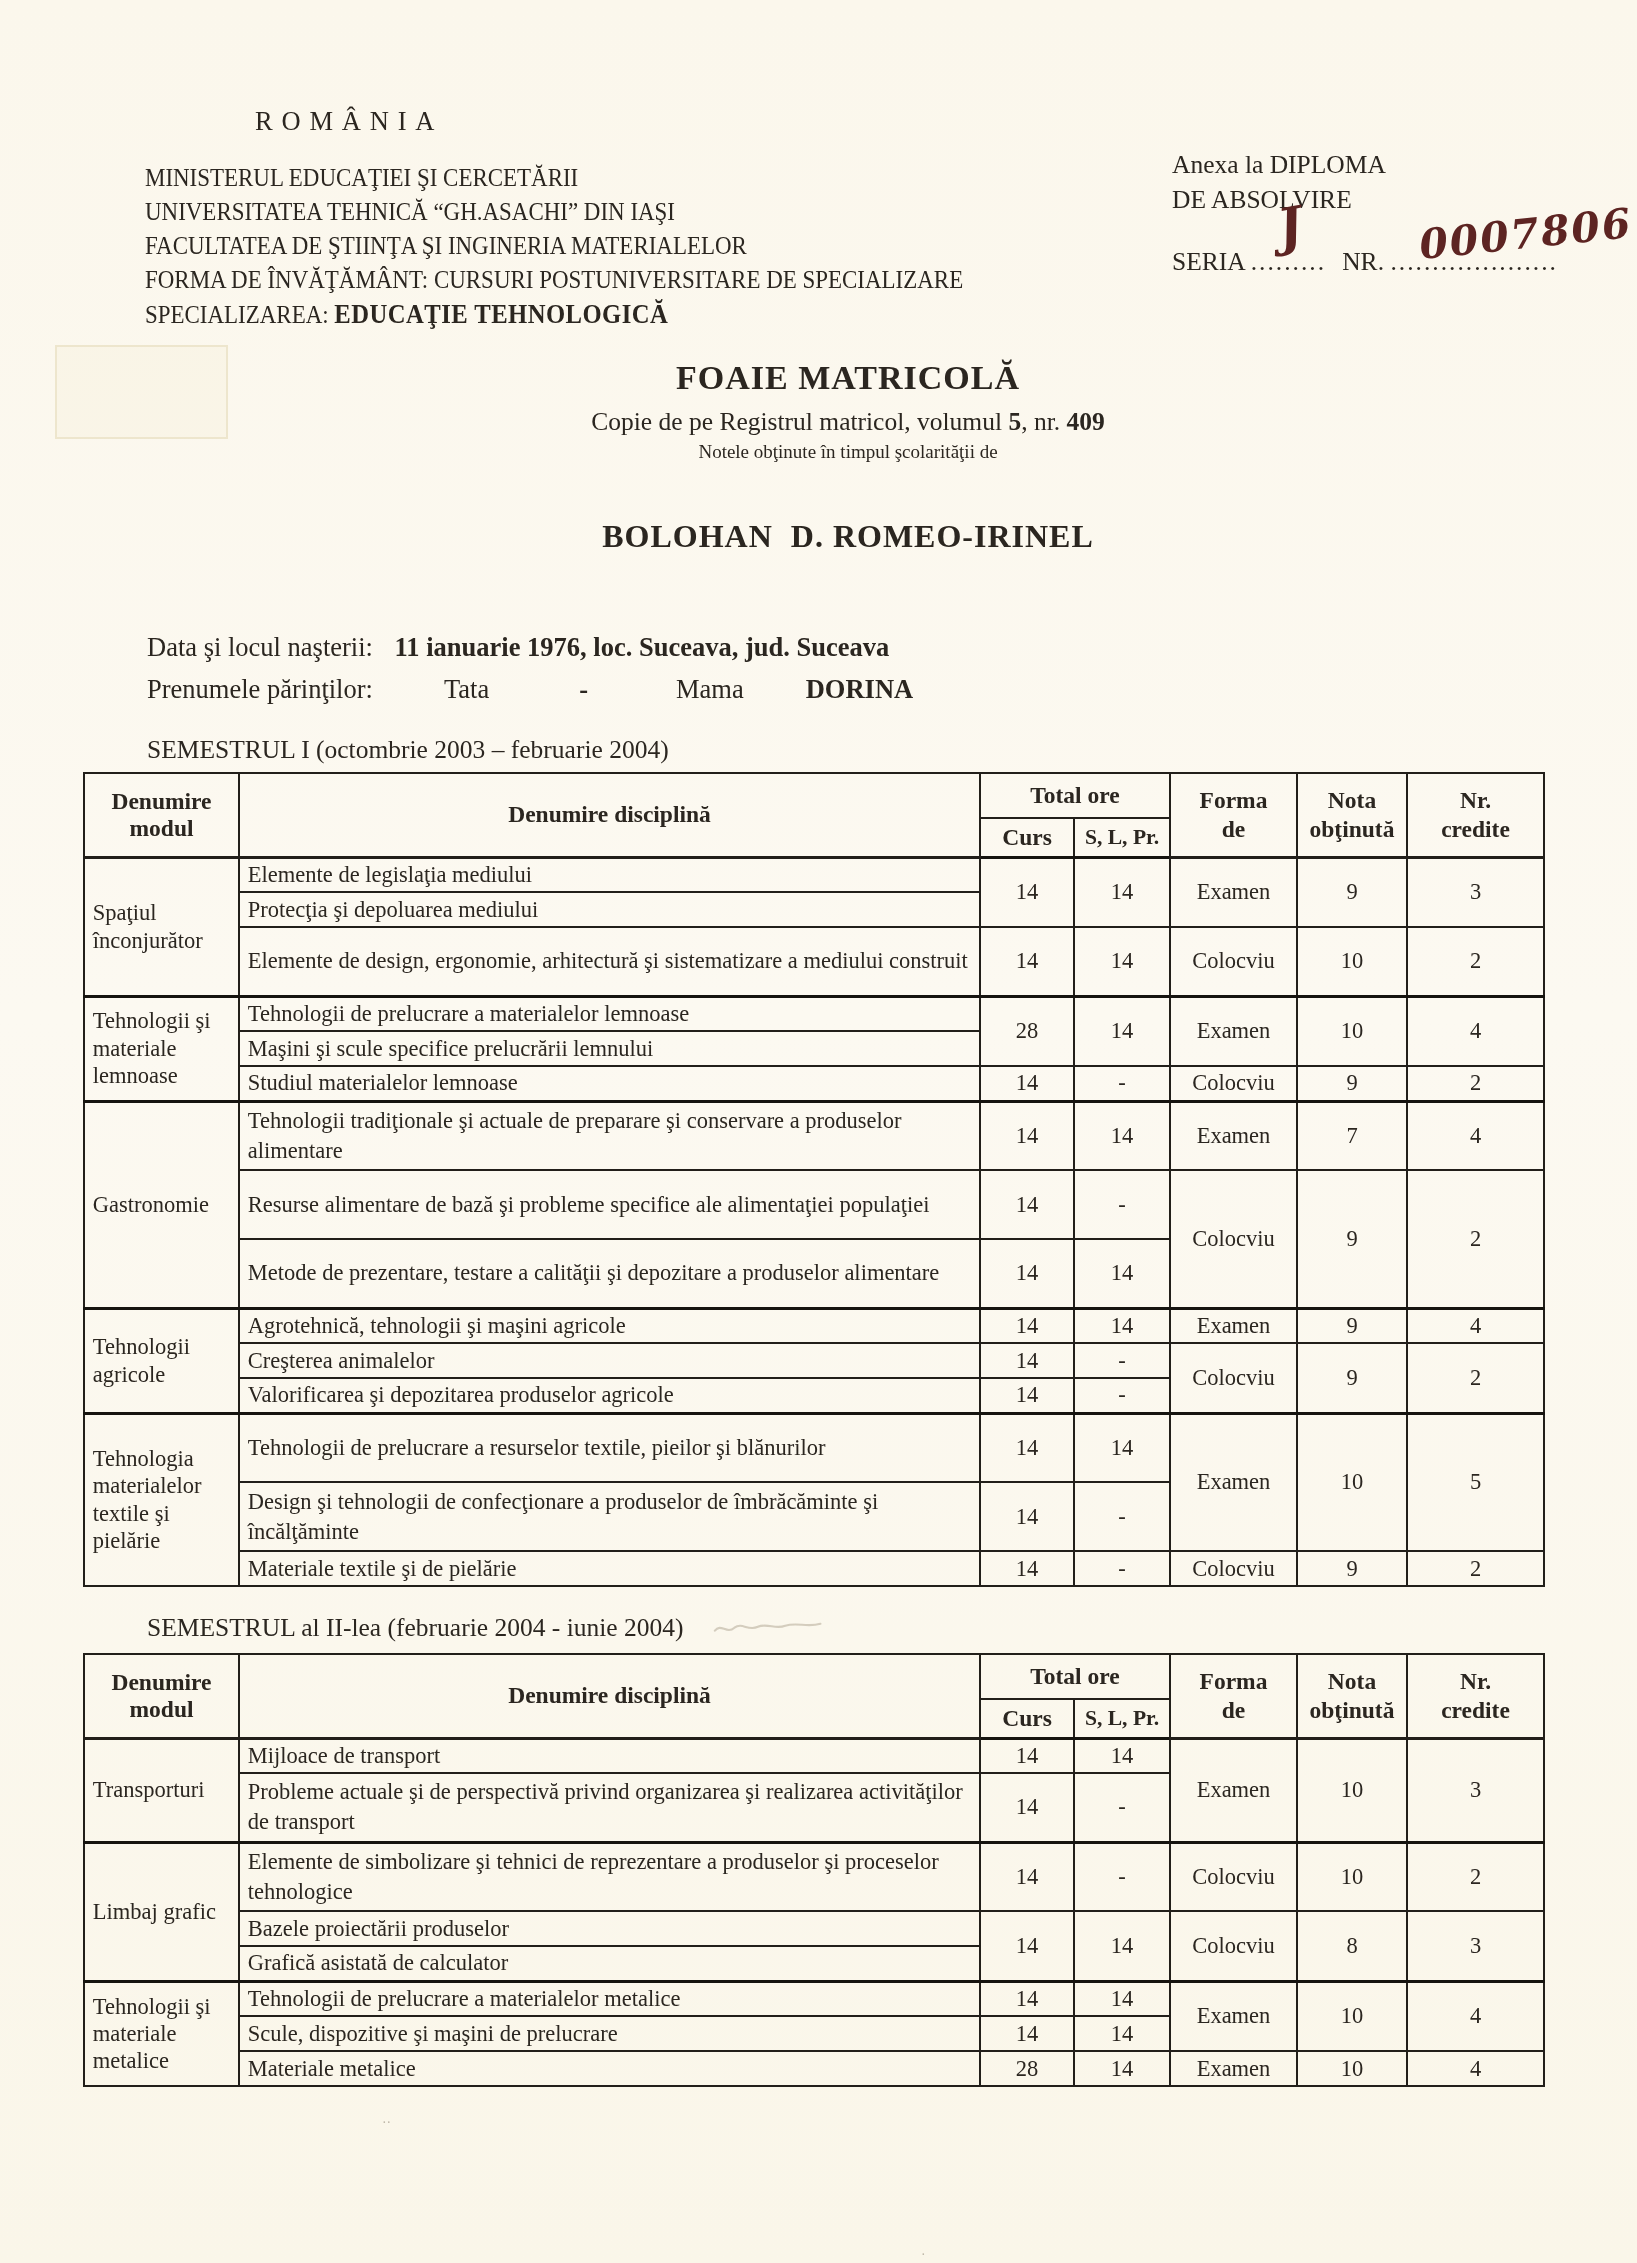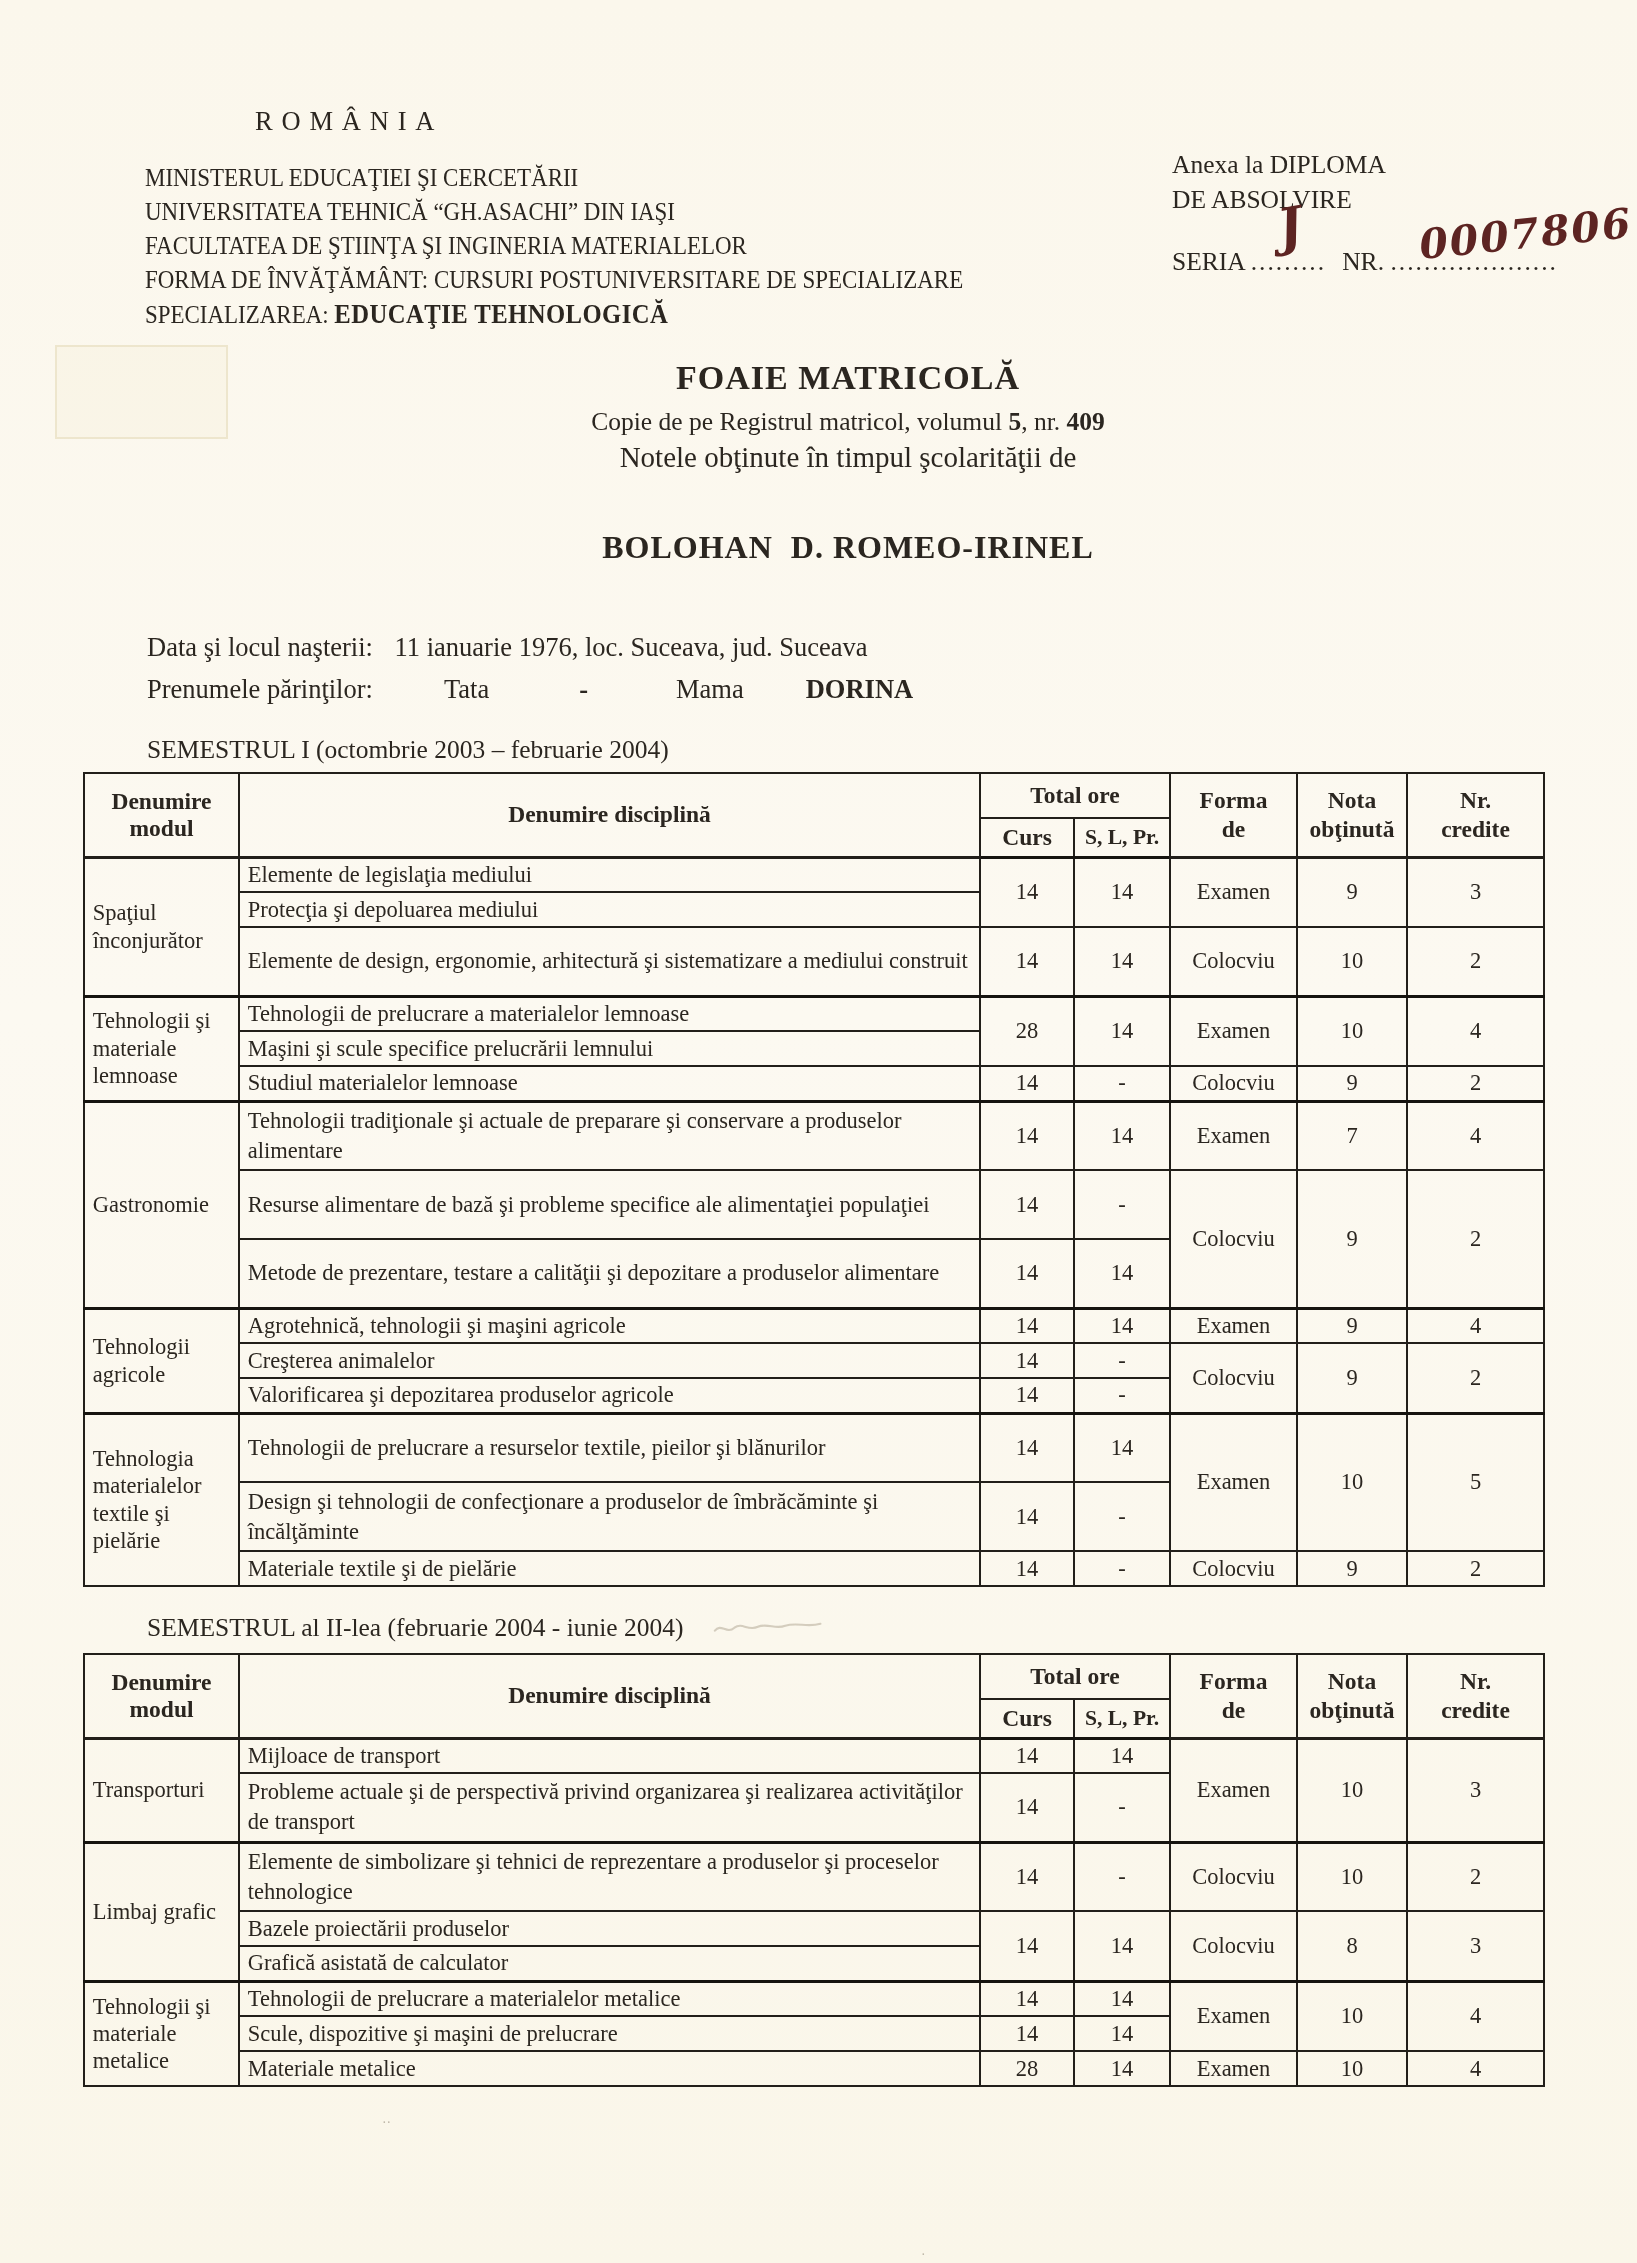--- a/index.html
+++ b/index.html
@@ -20,28 +20,28 @@
   .dots      { letter-spacing:2px; }
   .nrlbl     { margin-left:9.8px; }
   .hand { position:absolute; font-family:"DejaVu Serif", serif; font-style:italic; font-weight:bold; color:#5d2422; }
   .seria-hand { left:106px; top:-35px; font-size:51px; transform:rotate(-10deg); }
   .nr-hand    { left:247px; top:-27.4px; font-size:41px; letter-spacing:2px; transform:rotate(-6deg); }
 
   
   .title-block { position:absolute; left:147px; top:359px; width:1402px; text-align:center; }
   .doc-title   { font-size:34px; font-weight:bold; letter-spacing:1px; }
   .doc-sub     { font-size:25.5px; margin-top:9.8px; }
-  .doc-sub2    { font-size:29px; margin-top:3.9px; }
+  .doc-sub2    { font-size:19px; margin-top:3.9px; }
   .student     { font-size:32px; font-weight:bold; margin-top:55px; letter-spacing:1px; white-space:pre-wrap; }
   .bnum        { font-weight:bold; }
 
   
   .personal { position:absolute; left:147px; top:632px; font-size:26.5px; }
   .pline    { display:flex; align-items:baseline; }
-  .pline .b { font-weight:normal; }
+  .pline .b { font-weight:bold; }
   .birth-value { margin-left:21.6px; }
   .parents  { margin-top:10.8px; }
   .father   { margin-left:71px; }
   .dash     { margin-left:90px; font-weight:bold; }
   .mother   { margin-left:88px; }
   .mname    { margin-left:62px; font-weight:bold; }
 
   
   .sem-title { position:absolute; left:147px; font-size:25.5px; white-space:nowrap; }
   #sem1-title { top:735px; }

